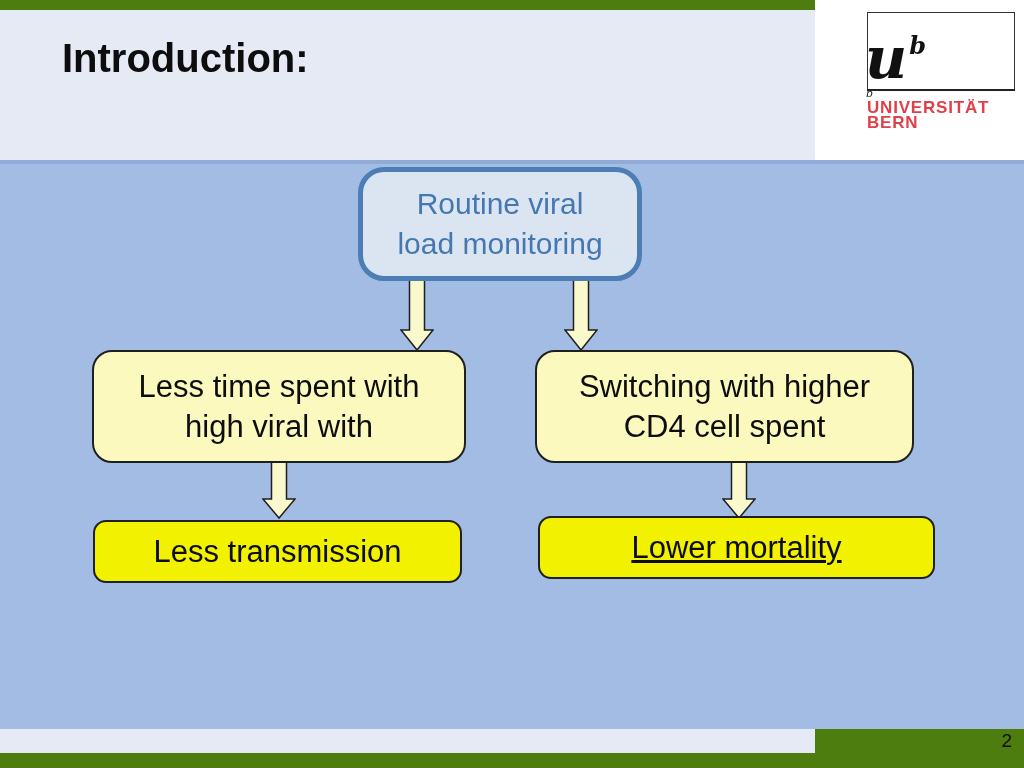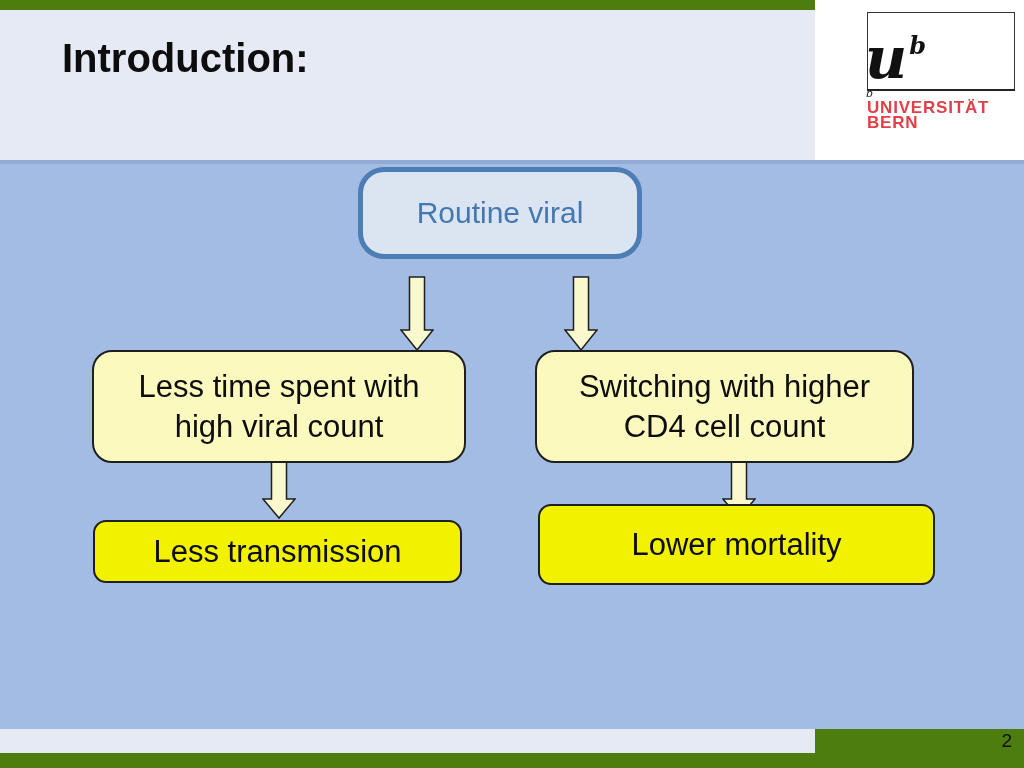--- a/index.html
+++ b/index.html
@@ -67,36 +67,36 @@
   .page-number{
     position:absolute;right:12px;top:730px;
     font-size:19px;color:#111;
   }
   
   .node{
     position:absolute;display:flex;align-items:center;justify-content:center;
     text-align:center;box-sizing:border-box;z-index:2;
   }
   .node-root{
-    left:358px;top:167px;width:284px;height:92px;
+    left:358px;top:167px;width:284px;height:114px;
     background:#DBE5F2;border:5px solid #4D7DB5;border-radius:26px;
     color:#4577B0;font-size:30px;line-height:40px;
   }
   .node-branch{
     background:#FBF9BE;border:2px solid #1f1f1f;border-radius:20px;
     color:#0d0d0d;font-size:31px;line-height:40px;
   }
   .node-branch-left{left:92px;top:350px;width:374px;height:113px;}
   .node-branch-right{left:535px;top:350px;width:379px;height:113px;}
   .node-outcome{
     background:#F1F100;border:2px solid #1f1f1f;border-radius:13px;
     color:#0d0d0d;font-size:31px;line-height:36px;
   }
   .node-outcome-left{left:93px;top:520px;width:369px;height:63px;justify-content:center;}
-  .node-outcome-right{left:538px;top:504px;width:397px;height:81px;}
+  .node-outcome-right{left:538px;top:516px;width:397px;height:63px;text-decoration:underline;}
   .arrow{position:absolute;z-index:1;}
   .arrow polygon{fill:#FAF8CD;stroke:#1f1f1f;stroke-width:1.5;}
 </style>
 </head>
 <body>
 
 <div class="slide">
 
   <div class="header-band"></div>
   <div class="slide-title">
@@ -127,34 +127,35 @@
   <svg class="arrow" style="left:262px;top:461px;" width="34" height="59" viewBox="0 0 34 59">
     <polygon points="9.5,0 24.5,0 24.5,38 33,38 17,57 1,38 9.5,38"></polygon>
   </svg>
   <svg class="arrow" style="left:722px;top:461px;" width="34" height="59" viewBox="0 0 34 59">
     <polygon points="9.5,0 24.5,0 24.5,38 33,38 17,57 1,38 9.5,38"></polygon>
   </svg>
 
   <div class="node node-root">
     <div>
       <div>Routine viral</div>
+      <div>load monitoring</div>
     </div>
   </div>
 
   <div class="node node-branch node-branch-left">
     <div>
       <div>Less time spent with</div>
-      <div>high viral count</div>
+      <div>high viral with</div>
     </div>
   </div>
 
   <div class="node node-branch node-branch-right">
     <div>
       <div>Switching with higher</div>
-      <div>CD4 cell count</div>
+      <div>CD4 cell spent</div>
     </div>
   </div>
 
   <div class="node node-outcome node-outcome-left">
     <div>Less transmission</div>
   </div>
 
   <div class="node node-outcome node-outcome-right">
     <div>Lower mortality</div>
   </div>

